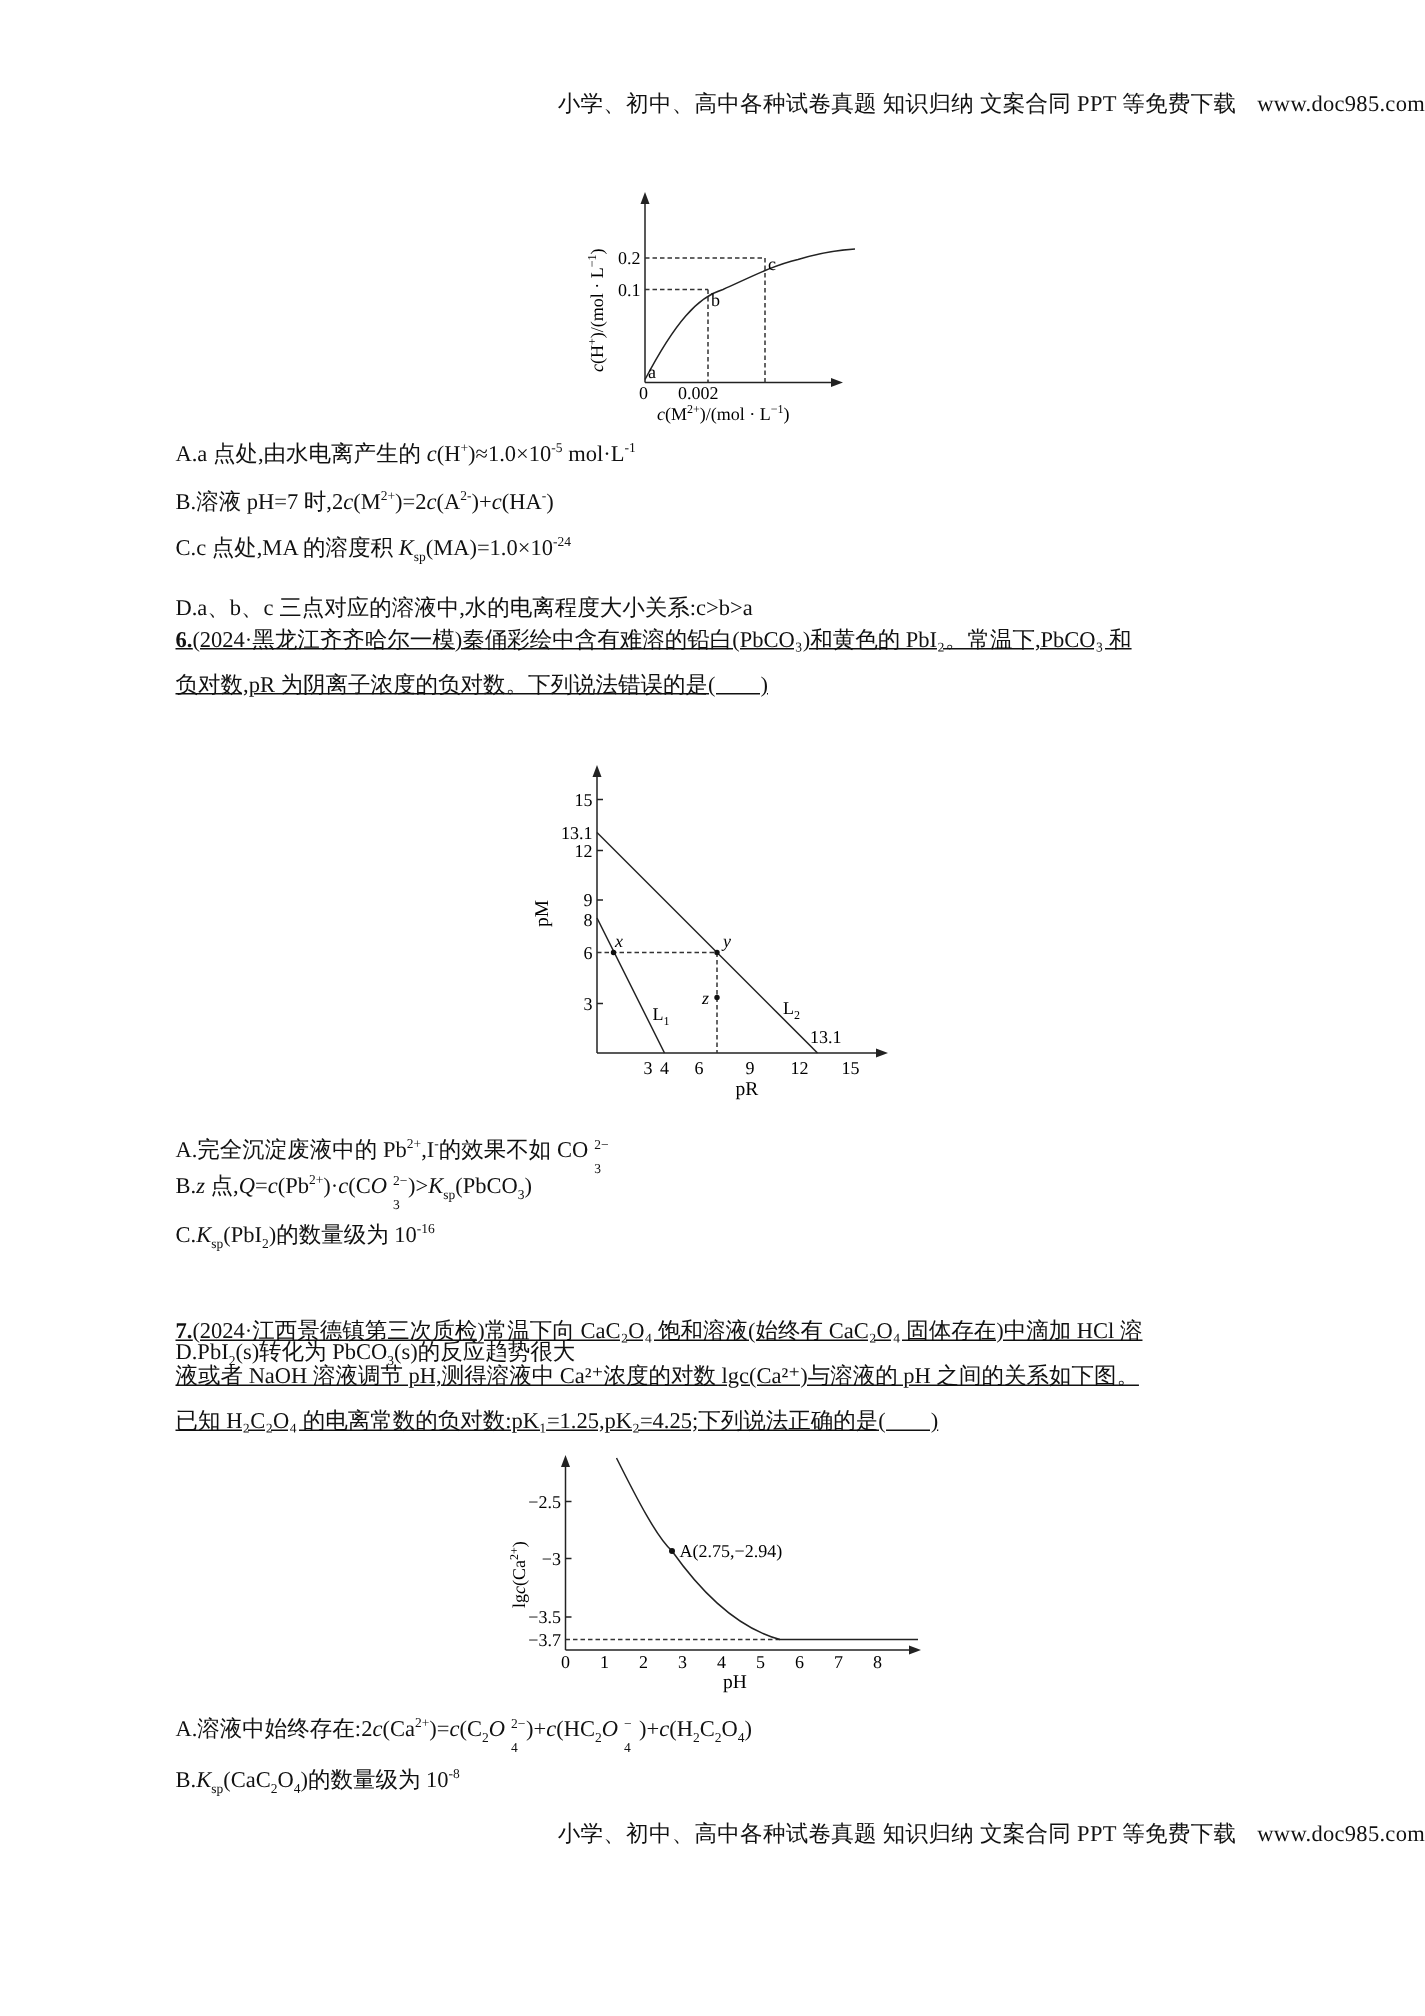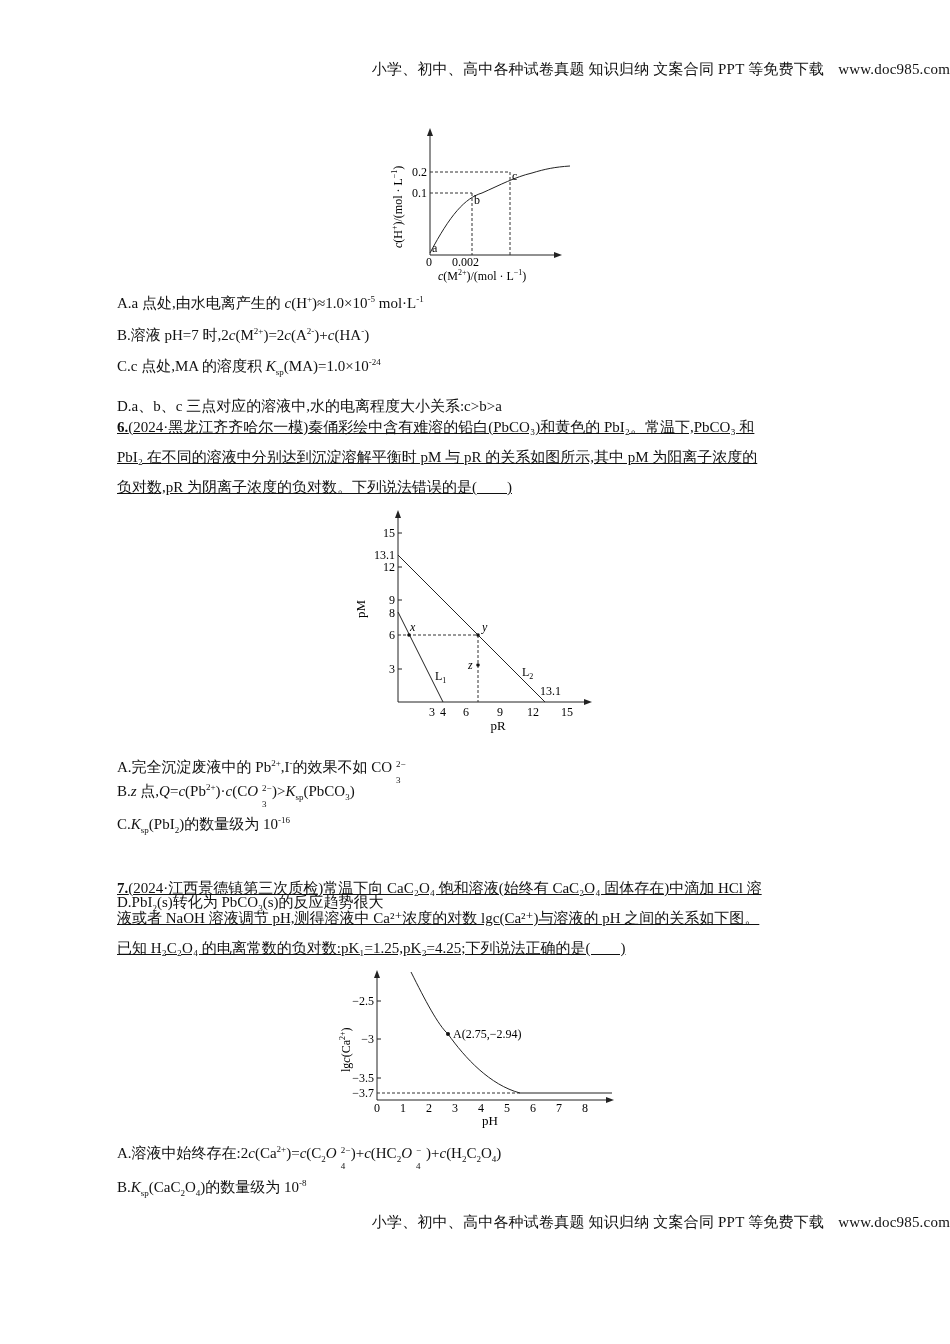--- a/index.html
+++ b/index.html
@@ -46,21 +46,20 @@
   <text transform="translate(22,128) rotate(-90)" font-size="12"><tspan font-style="italic">c</tspan>(H<tspan font-size="8" dy="-5">+</tspan><tspan dy="5">)/(mol · L</tspan><tspan font-size="8" dy="-5">−1</tspan><tspan dy="5">)</tspan></text>
 </svg>
 
 <div class="line" style="top:293px;text-align:center;">A.a 点处,由水电离产生的 <i>c</i>(H<sup>+</sup>)≈1.0×10<sup>-5</sup> mol·L<sup>-1</sup></div>
 <div class="line" style="top:325px;">B.溶液 pH=7 时,2<i>c</i>(M<sup>2+</sup>)=2<i>c</i>(A<sup>2-</sup>)+<i>c</i>(HA<sup>-</sup>)</div>
 <div class="line" style="top:356px;">C.c 点处,MA 的溶度积 <i>K</i><sub>sp</sub>(MA)=1.0×10<sup>-24</sup></div>
 <div class="line" style="top:373px;margin-top:23px;">D.a、b、c 三点对应的溶液中,水的电离程度大小关系:c&gt;b&gt;a</div>
 
 <div class="para" style="top:412px;">
   <div><span class="b">6.</span><span>(2024·黑龙江齐齐哈尔一模)秦俑彩绘中含有难溶的铅白(PbCO₃)和黄色的 PbI₂。常温下,PbCO₃ 和</span></div>
-  <div>PbI₂ 在不同的溶液中分别达到沉淀溶解平衡时 pM 与 pR 的关系如图所示,其中 pM 为阳离子浓度的</div>
   <div>负对数,pR 为阴离子浓度的负对数。下列说法错误的是(　　)</div>
 </div>
 
 <svg class="fig" style="left:350px;top:510px;" width="250" height="225" viewBox="0 0 250 225">
   <line x1="48" y1="192" x2="48" y2="4" stroke="#222"></line>
   <polygon points="48,0 45,8 51,8" fill="#222"></polygon>
   <line x1="48" y1="192" x2="238" y2="192" stroke="#222"></line>
   <polygon points="242,192 234,189 234,195" fill="#222"></polygon>
 
   <g font-size="12" text-anchor="end">

